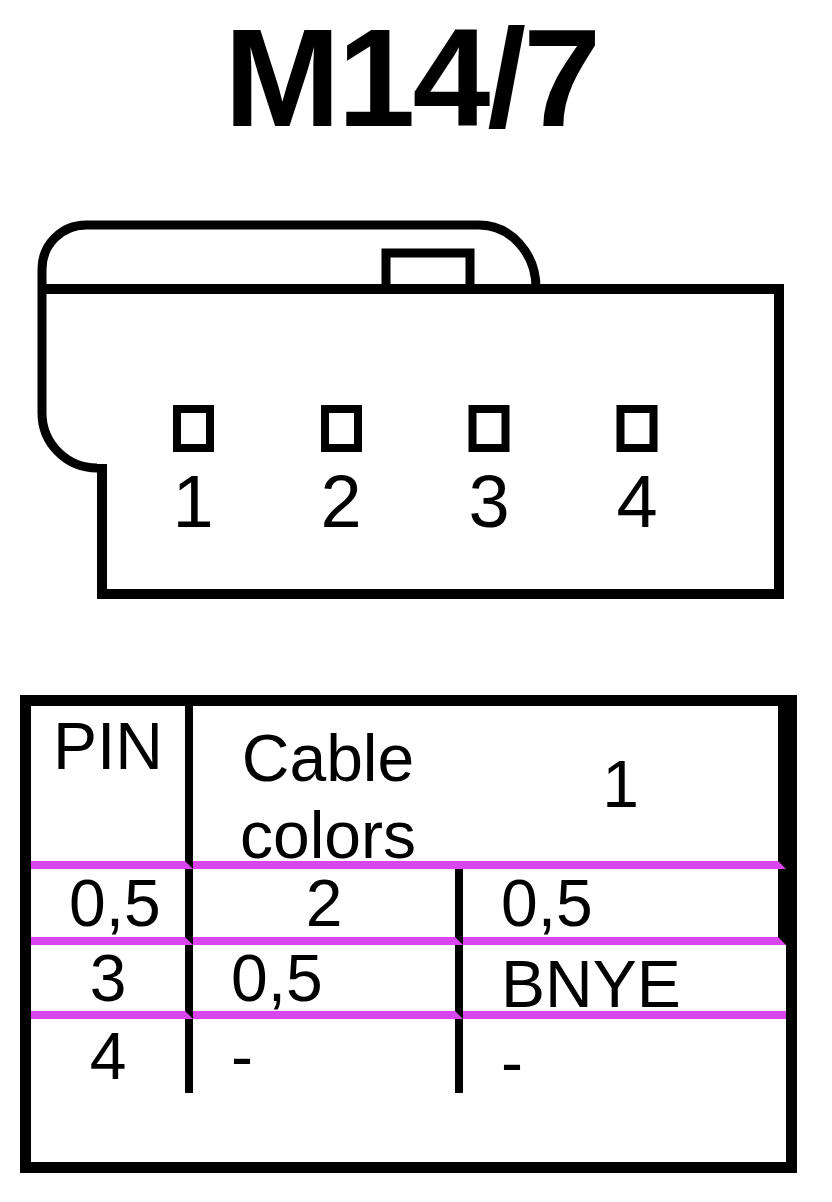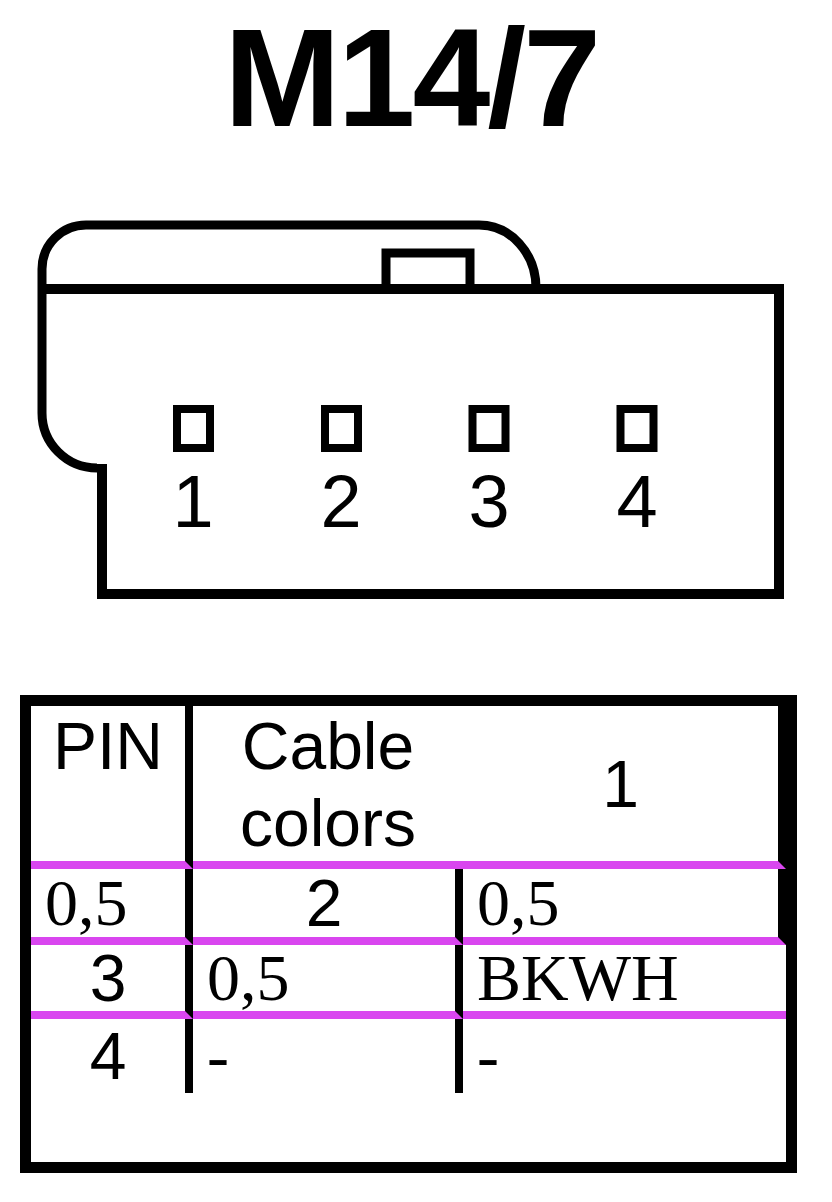--- a/index.html
+++ b/index.html
@@ -64,33 +64,33 @@
     background: #ffffff;
   }
   .cell {
     box-sizing: border-box;
     border-right: 8px solid #000000;
     border-bottom: 8px solid #d946ef;
     font-size: 66px;
     line-height: 1.0;
     overflow: hidden;
   }
-  .cell.last-col { border-right: none; }
+  .cell.last-col { border-right: none; margin-top: 12px; }
   .cell.last-row { border-bottom: none; }
   .cell.header {
     text-align: center;
     line-height: 77px;
     padding-top: 2px;
   }
   .cell.body {
     display: flex;
     align-items: center;
   }
   .cell.body.pin-col { justify-content: center; }
-  .cell.body.left-col { padding-left: 14px; font-family: Liberation Serif, serif; }
+  .cell.body.left-col { padding-left: 38px; }
 </style>
 </head>
 <body>
 
 <div class="title">M14/7</div>
 
 <svg class="connector-svg" viewBox="0 0 832 660" aria-hidden="true">
 
   <path d="M 536,288 A 57,63 0 0 0 479,225 L 86,225 A 44,44 0 0 0 42,269 L 42,413 A 55,55 0 0 0 97,468" stroke-width="9"></path>
 
@@ -115,18 +115,18 @@
   <div class="cell header last-col">Cable colors</div>
 
   <div class="cell body pin-col">1</div>
   <div class="cell body left-col">0,5</div>
 
   <div class="cell body pin-col">2</div>
   <div class="cell body left-col">0,5</div>
 
   <div class="cell body pin-col">3</div>
   <div class="cell body left-col">0,5</div>
-  <div class="cell body left-col last-col">BKWH</div>
+  <div class="cell body left-col last-col">BNYE</div>
 
   <div class="cell body pin-col last-row">4</div>
   <div class="cell body left-col last-row">-</div>
   <div class="cell body left-col last-col last-row">-</div>
 </div>
 
 </body></html>

